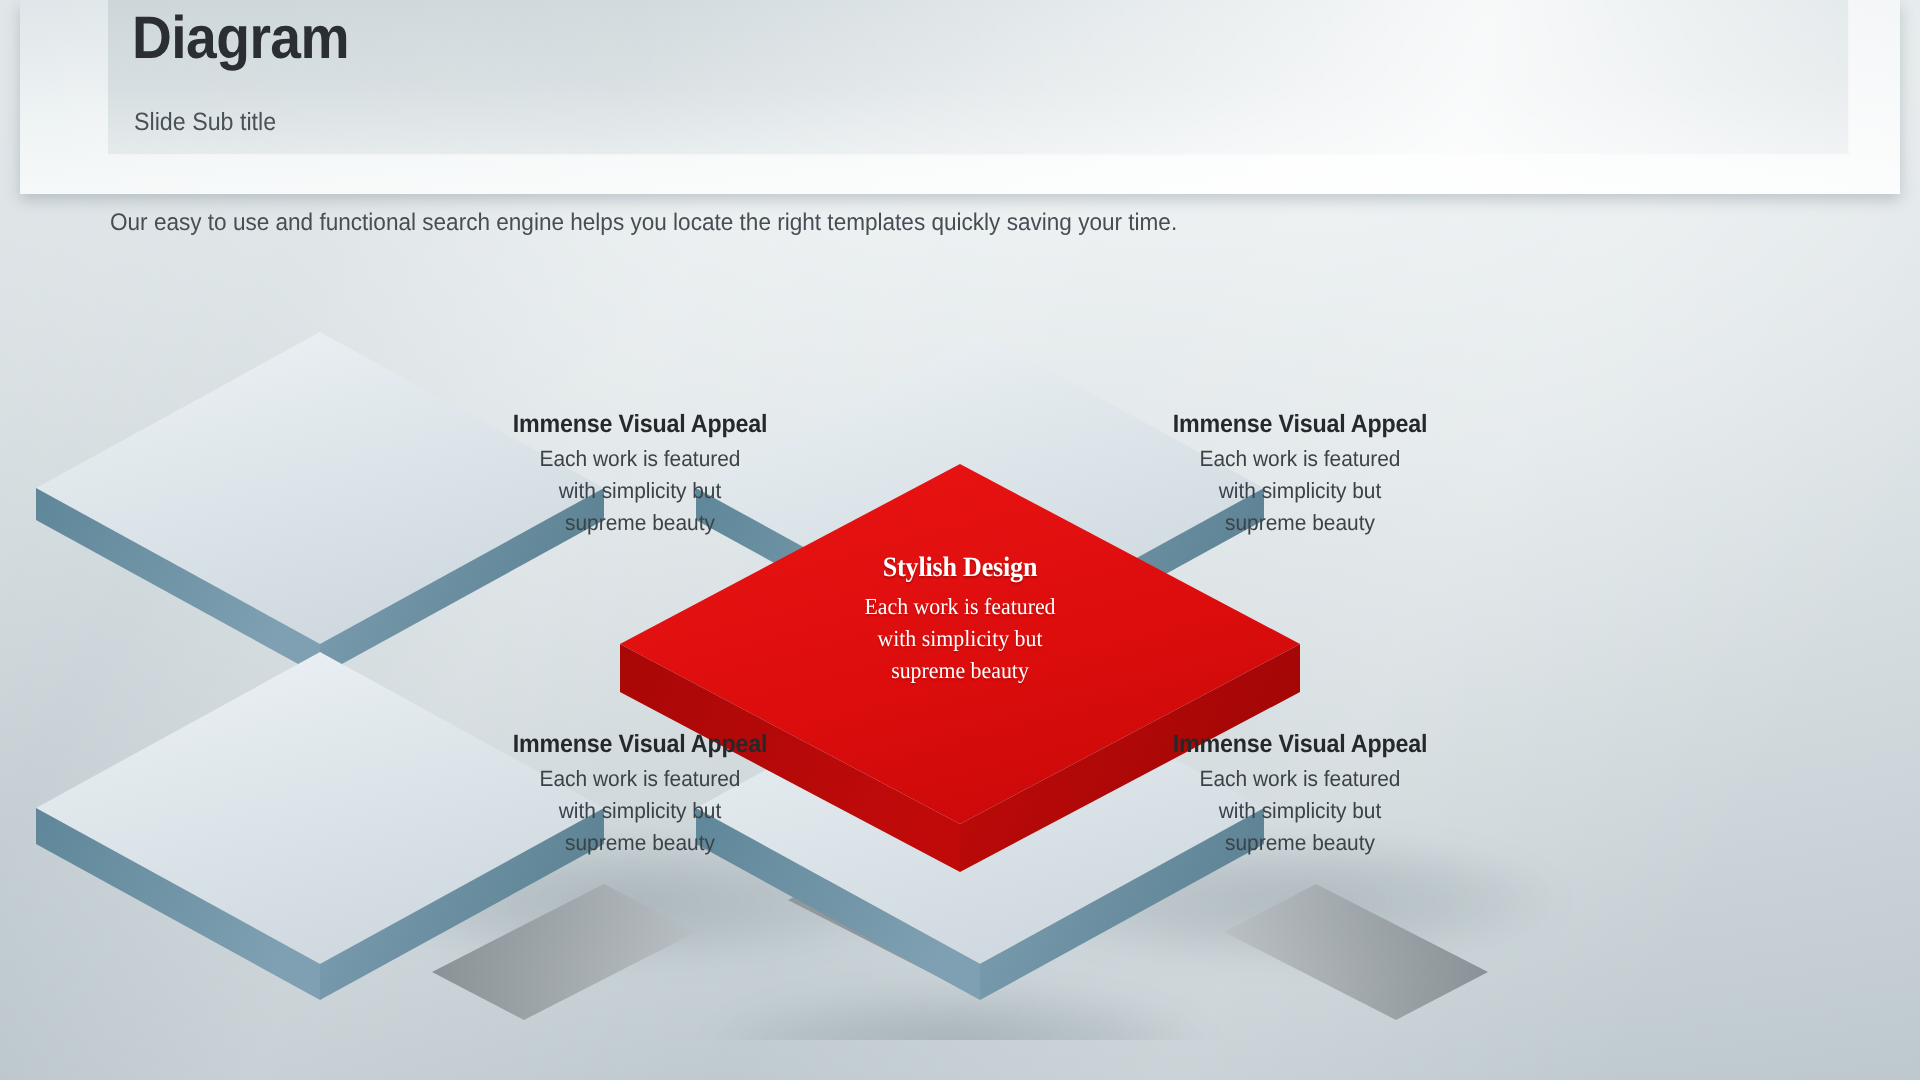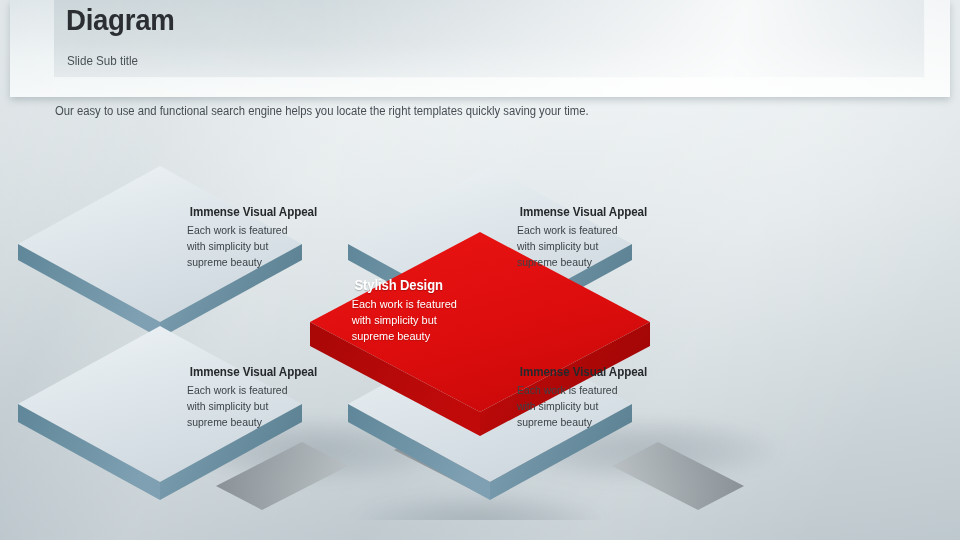--- a/index.html
+++ b/index.html
@@ -41,21 +41,21 @@
   #intro-text {
     position:absolute; left:55px; top:104px;
     font-size:12px; color:#464e54; transform:scaleX(0.94); transform-origin:left top;
     white-space:nowrap;
   }
 
   
   #diagram { position:absolute; left:0; top:150px; width:960px; height:370px; }
   #diagram svg { position:absolute; left:0; top:0; }
 
-  .node-text { position:absolute; pointer-events:none; }
+  .node-text { position:absolute; text-align:center; pointer-events:none; }
   .node-title { font-size:12.5px; font-weight:bold; color:#26292c; transform:scaleX(0.93); letter-spacing:-0.1px; }
   .node-body  { font-size:11px; color:#3c4347; line-height:16px; margin-top:3px; transform:scaleX(0.95); }
   .center .node-title { color:#ffffff; font-size:14px; text-shadow:0 1px 1px rgba(0,0,0,0.25); }
   .center .node-body  { color:#ffffff; font-size:11.5px; line-height:16px; text-shadow:0 1px 1px rgba(0,0,0,0.18); }
 </style>
 </head>
 <body>
 
 <div id="header-panel">
   <div id="header-inner">
@@ -210,21 +210,21 @@
 
   <div class="node-text" style="left:510px; top:215px; width:280px;">
     <div class="node-title">Immense Visual Appeal</div>
     <div class="node-body">
       <div>Each work is featured</div>
       <div>with simplicity but</div>
       <div>supreme  beauty</div>
     </div>
   </div>
 
-  <div class="node-text center" style="left:345px; top:127px; width:270px;">
+  <div class="node-text center" style="left:345px; top:127px; width:270px;font-family:Liberation Serif, serif;">
     <div class="node-title">Stylish Design</div>
     <div class="node-body">
       <div>Each work is featured</div>
       <div>with simplicity but</div>
       <div>supreme beauty</div>
     </div>
   </div>
 
 </div>
 

